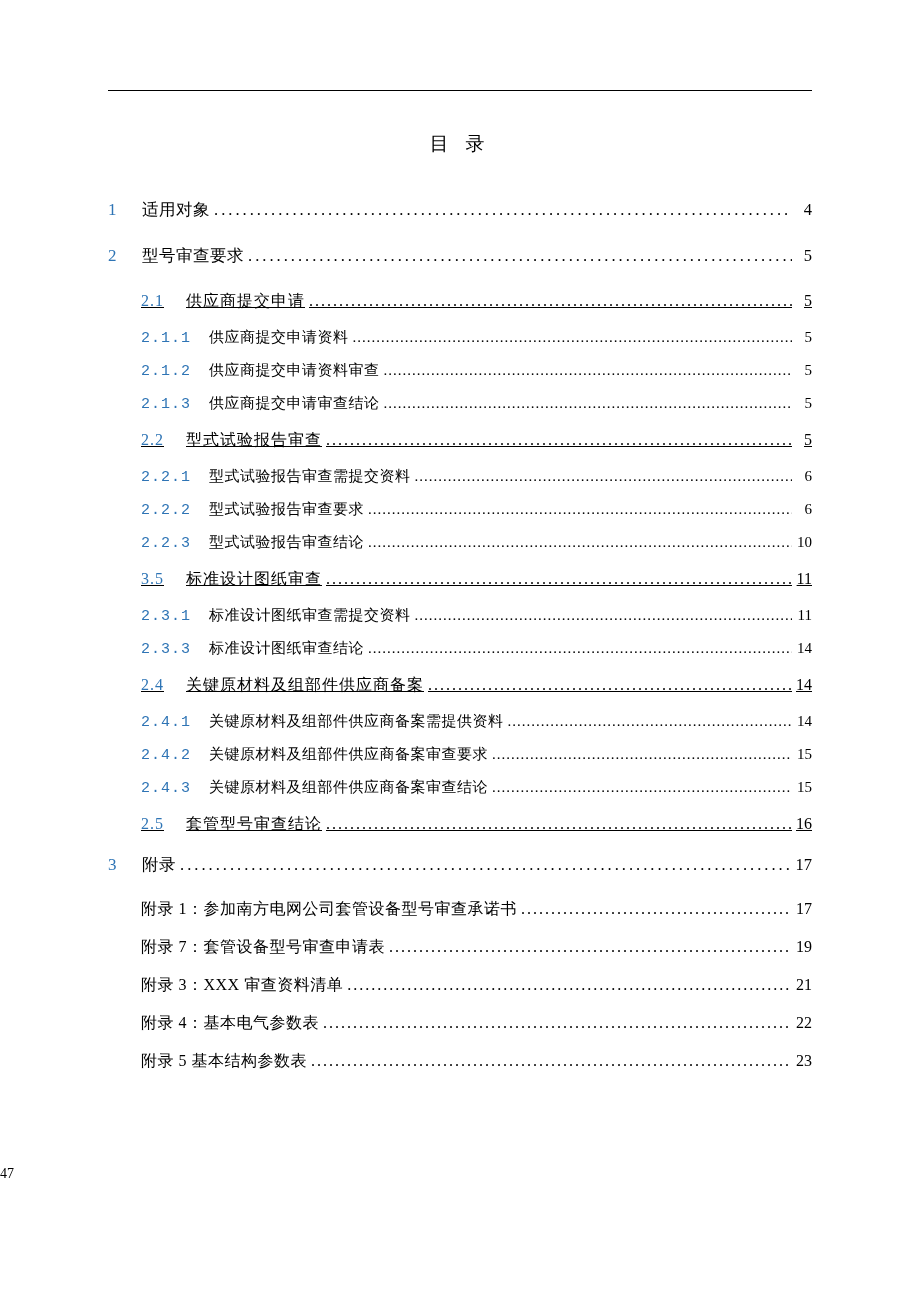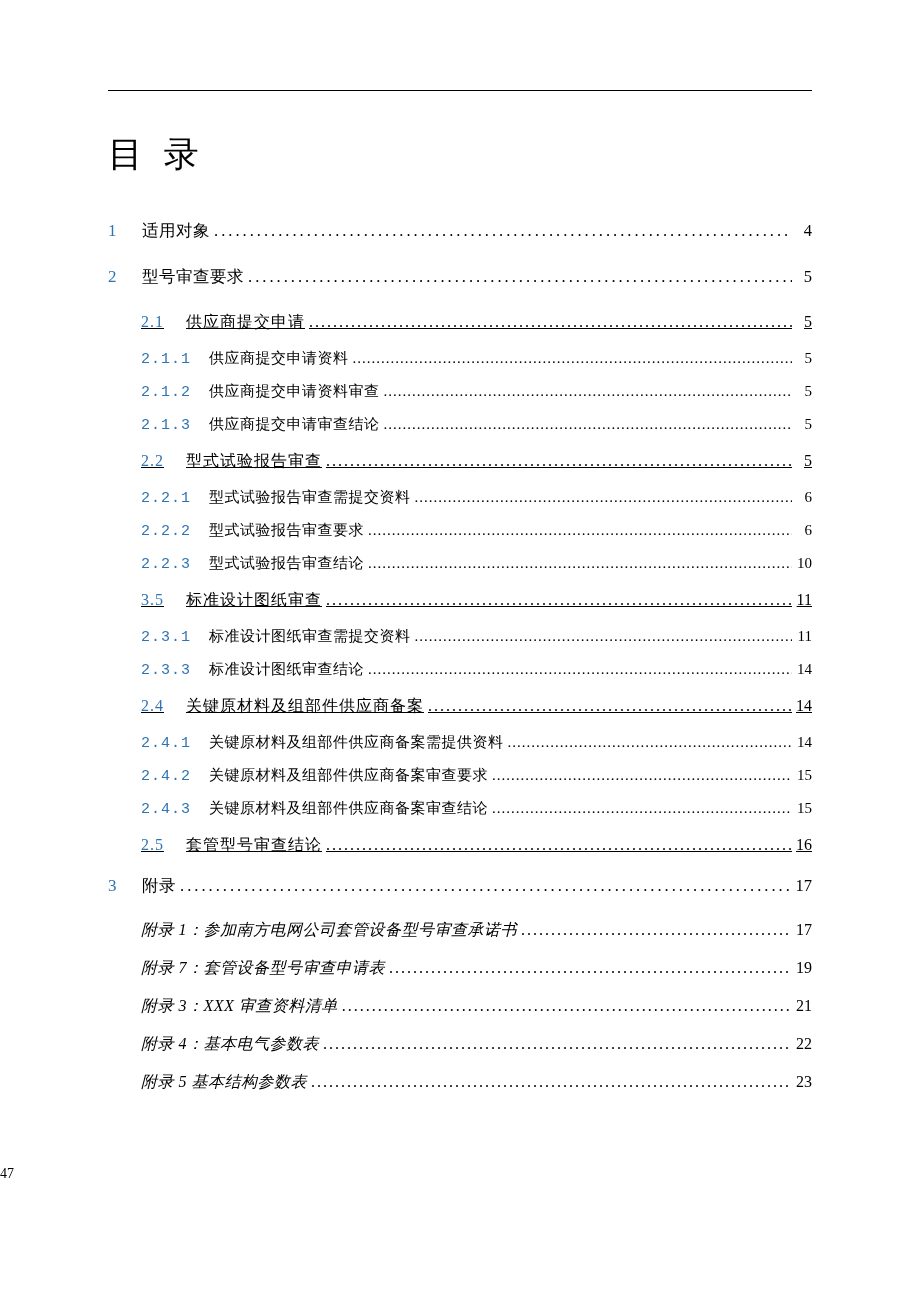--- a/index.html
+++ b/index.html
@@ -8,21 +8,22 @@
     width: 920px;
     height: 1302px;
     position: relative;
     padding: 90px 108px 0 108px;
   }
   .rule {
     border-top: 1.5px solid #000;
     margin-bottom: 40px;
   }
   .title {
-    font-size: 35px;
+    text-align: center;
+    font-size: 19px;
     color: #000;
     letter-spacing: 6px;
     margin-bottom: 34px;
     font-weight: normal;
   }
   .toc { font-size: 16px; color: #000; }
   .entry {
     display: flex;
     align-items: baseline;
     margin-bottom: 0;
@@ -62,21 +63,21 @@
 
   .lvl2 { font-size: 16px; margin-left: 33px; height: 40px; padding-top: 10px; text-decoration: underline; }
   .lvl2 .num { font-size: 16px; margin-right: 22px; letter-spacing: 1px; }
   .lvl2 .txt { letter-spacing: 1px; }
 
   .lvl3 { font-size: 15px; margin-left: 33px; height: 33px; padding-top: 7px; }
   .lvl3 .num { font-size: 15px; margin-right: 18px; letter-spacing: 1px; font-family: Liberation Mono, monospace; }
   .lvl3 .leader { letter-spacing: 1px; }
 
   .lvlA { font-size: 16px; margin-left: 33px; height: 38px; padding-top: 9px; }
-  .lvlA .txt { letter-spacing: 0.5px; font-style: italic; }
+  .lvlA .txt { letter-spacing: 0.5px; }
 
   .footer {
     position: absolute;
     bottom: 120px;
     left: 0; right: 0;
     text-align: left;
     font-family: "Times New Roman", serif;
     font-size: 14px;
     color: #000;
   }

